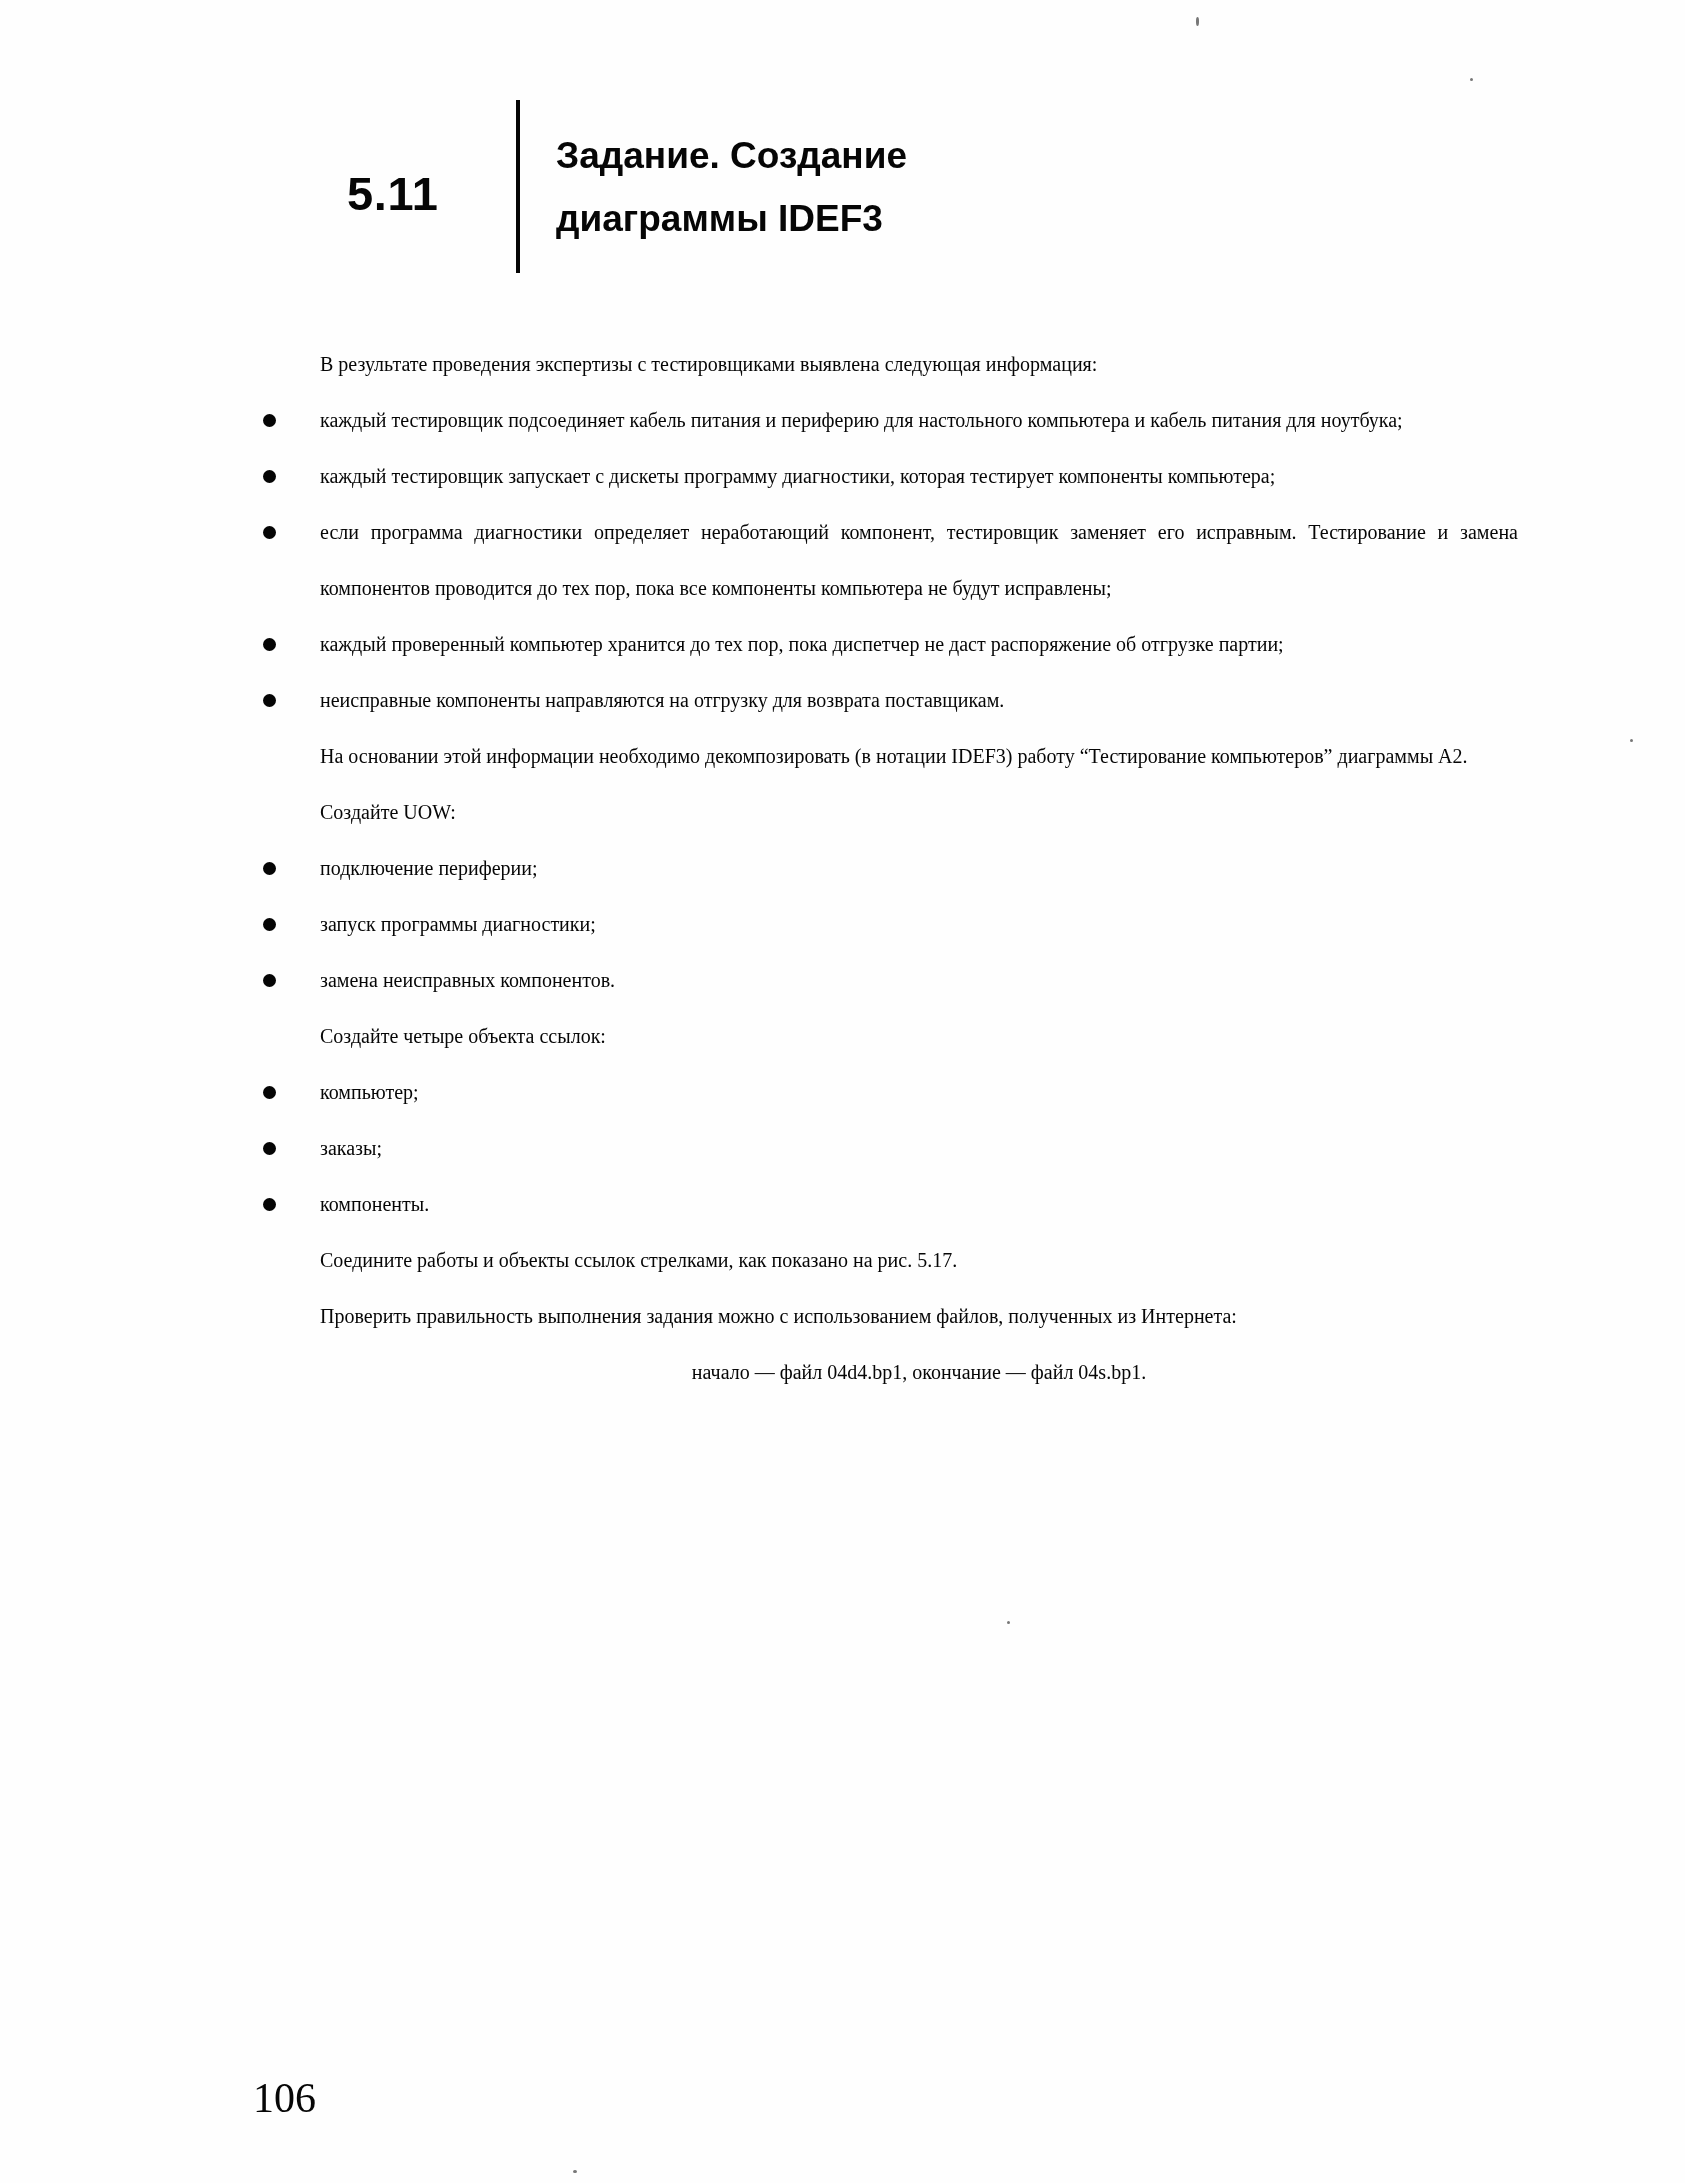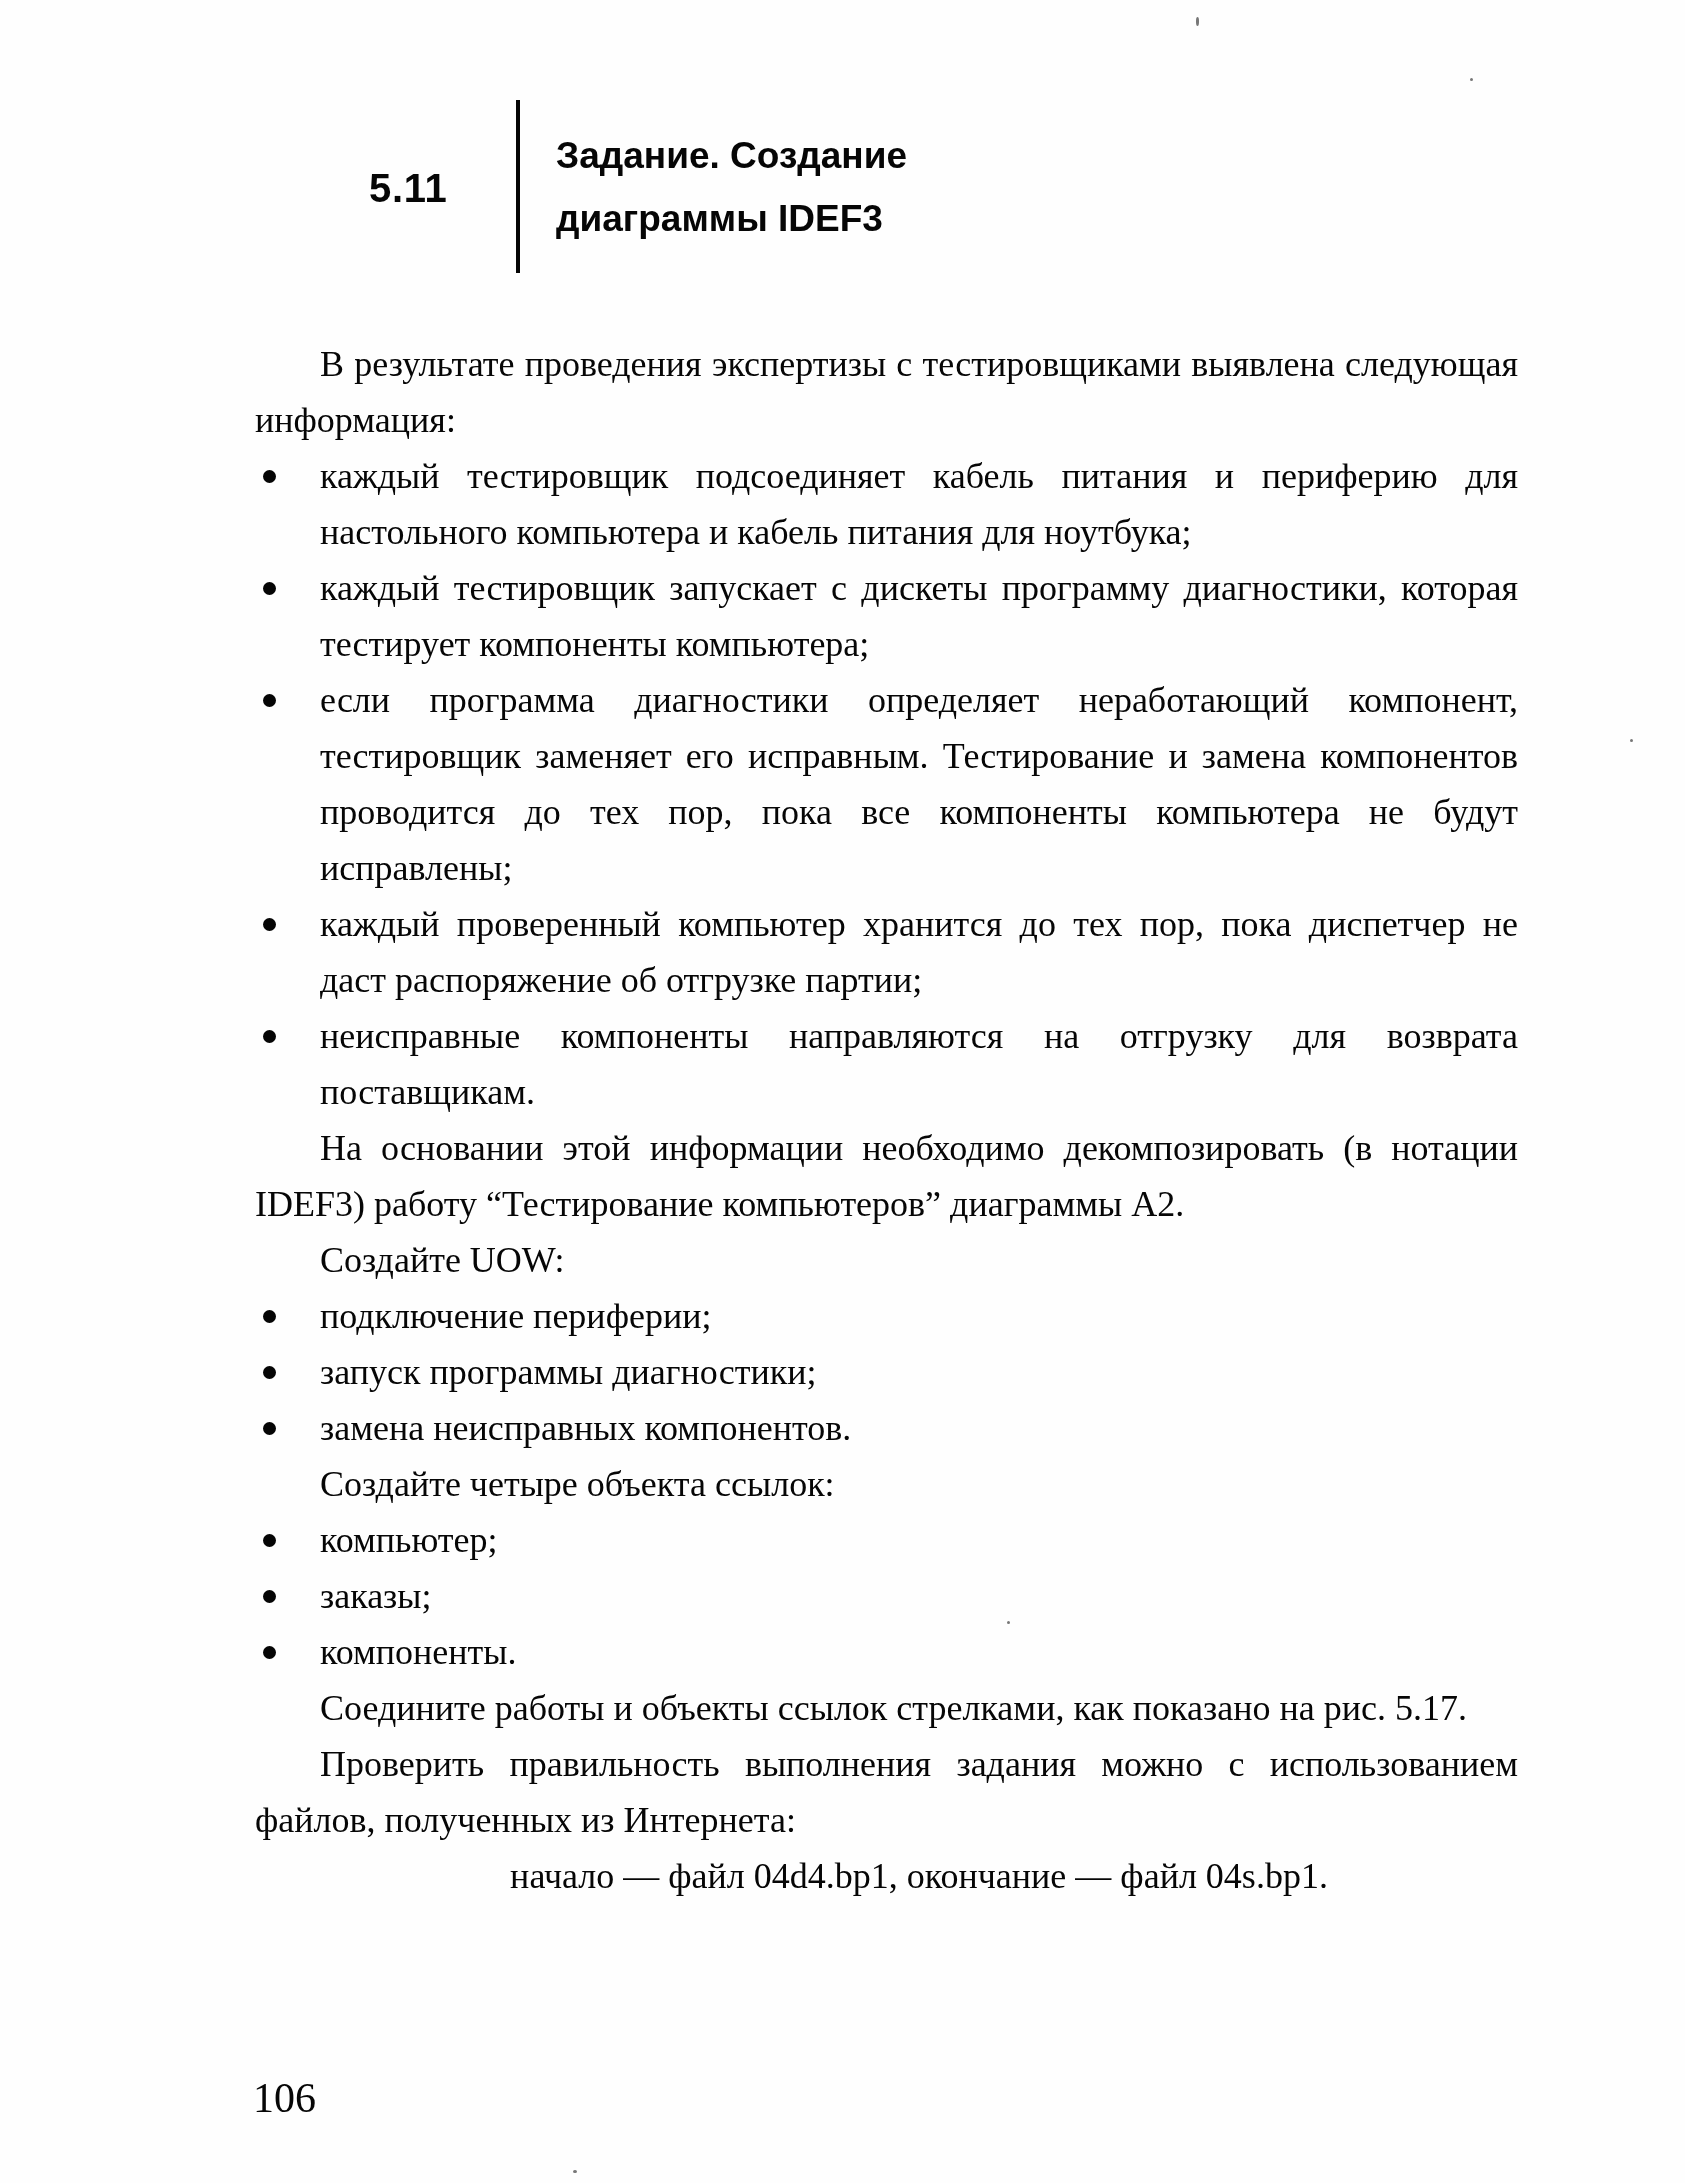--- a/index.html
+++ b/index.html
@@ -13,25 +13,25 @@
     height: 2183px;
     background: #fefefe;
     color: #060606;
     font-family: "Liberation Serif", serif;
     overflow: hidden;
   }
 
   
   .section-number {
     position: absolute;
-    left: 369px;
+    left: 347px;
     top: 166px;
     font-family: "Liberation Sans", sans-serif;
     font-weight: bold;
-    font-size: 40px;
+    font-size: 47px;
     letter-spacing: 0.7px;
   }
   .header-divider {
     position: absolute;
     left: 516px;
     top: 100px;
     width: 4px;
     height: 173px;
     background: #050505;
   }
@@ -46,21 +46,21 @@
     letter-spacing: 0px;
     white-space: nowrap;
   }
 
   
   .content {
     position: absolute;
     left: 255px;
     top: 336px;
     width: 1263px;
-    font-size: 36px;
+    font-size: 20px;
     line-height: 56px;
     text-align: justify;
   }
   .content p {
     margin: 0;
   }
   .content p.indent {
     text-indent: 65px;
   }
   .content ul {

